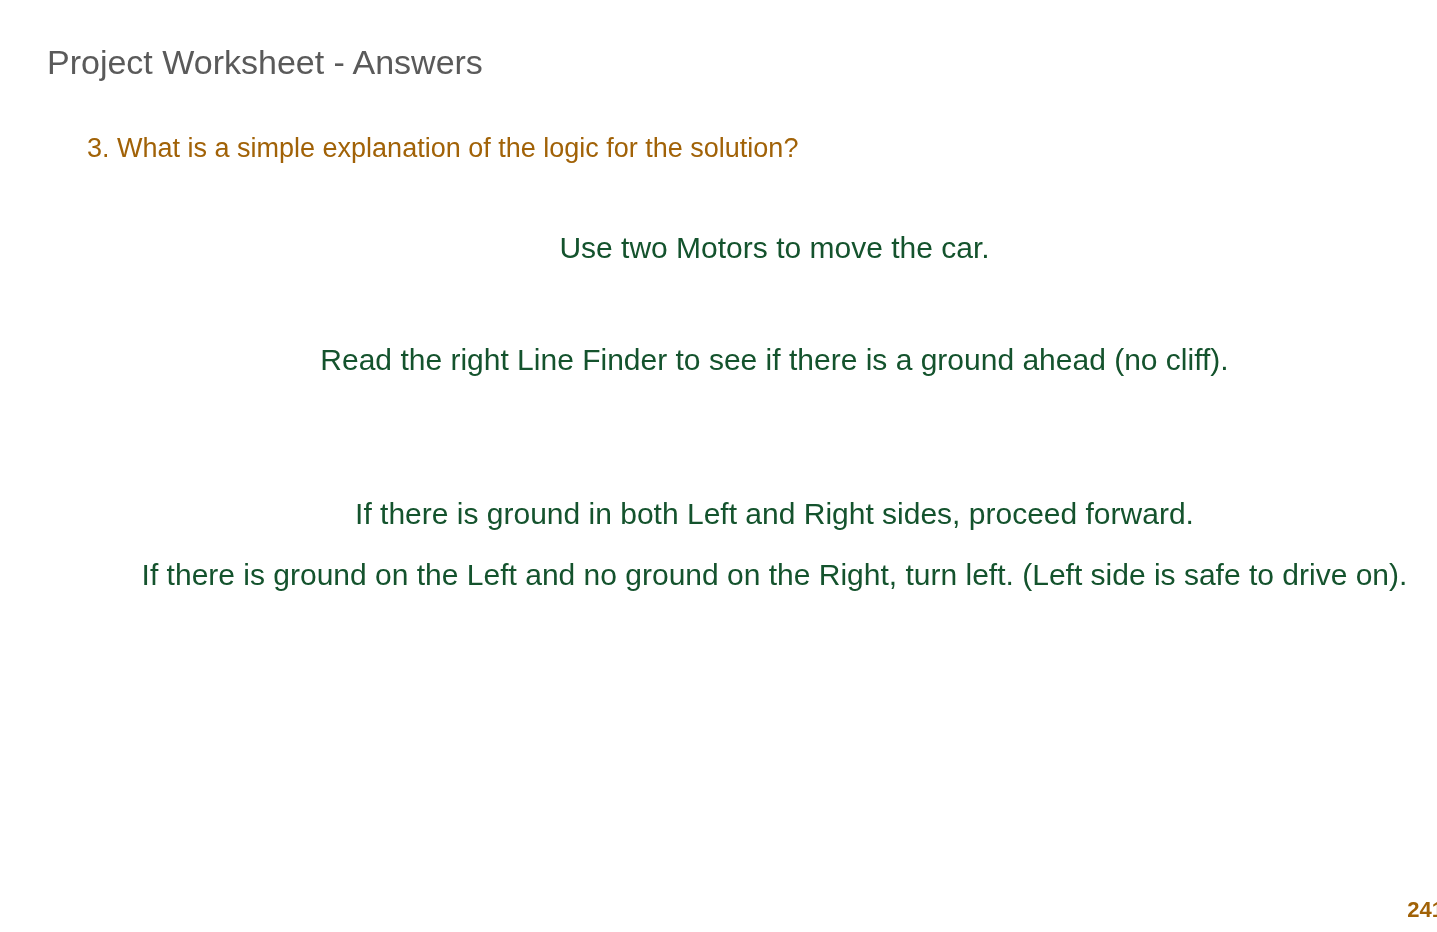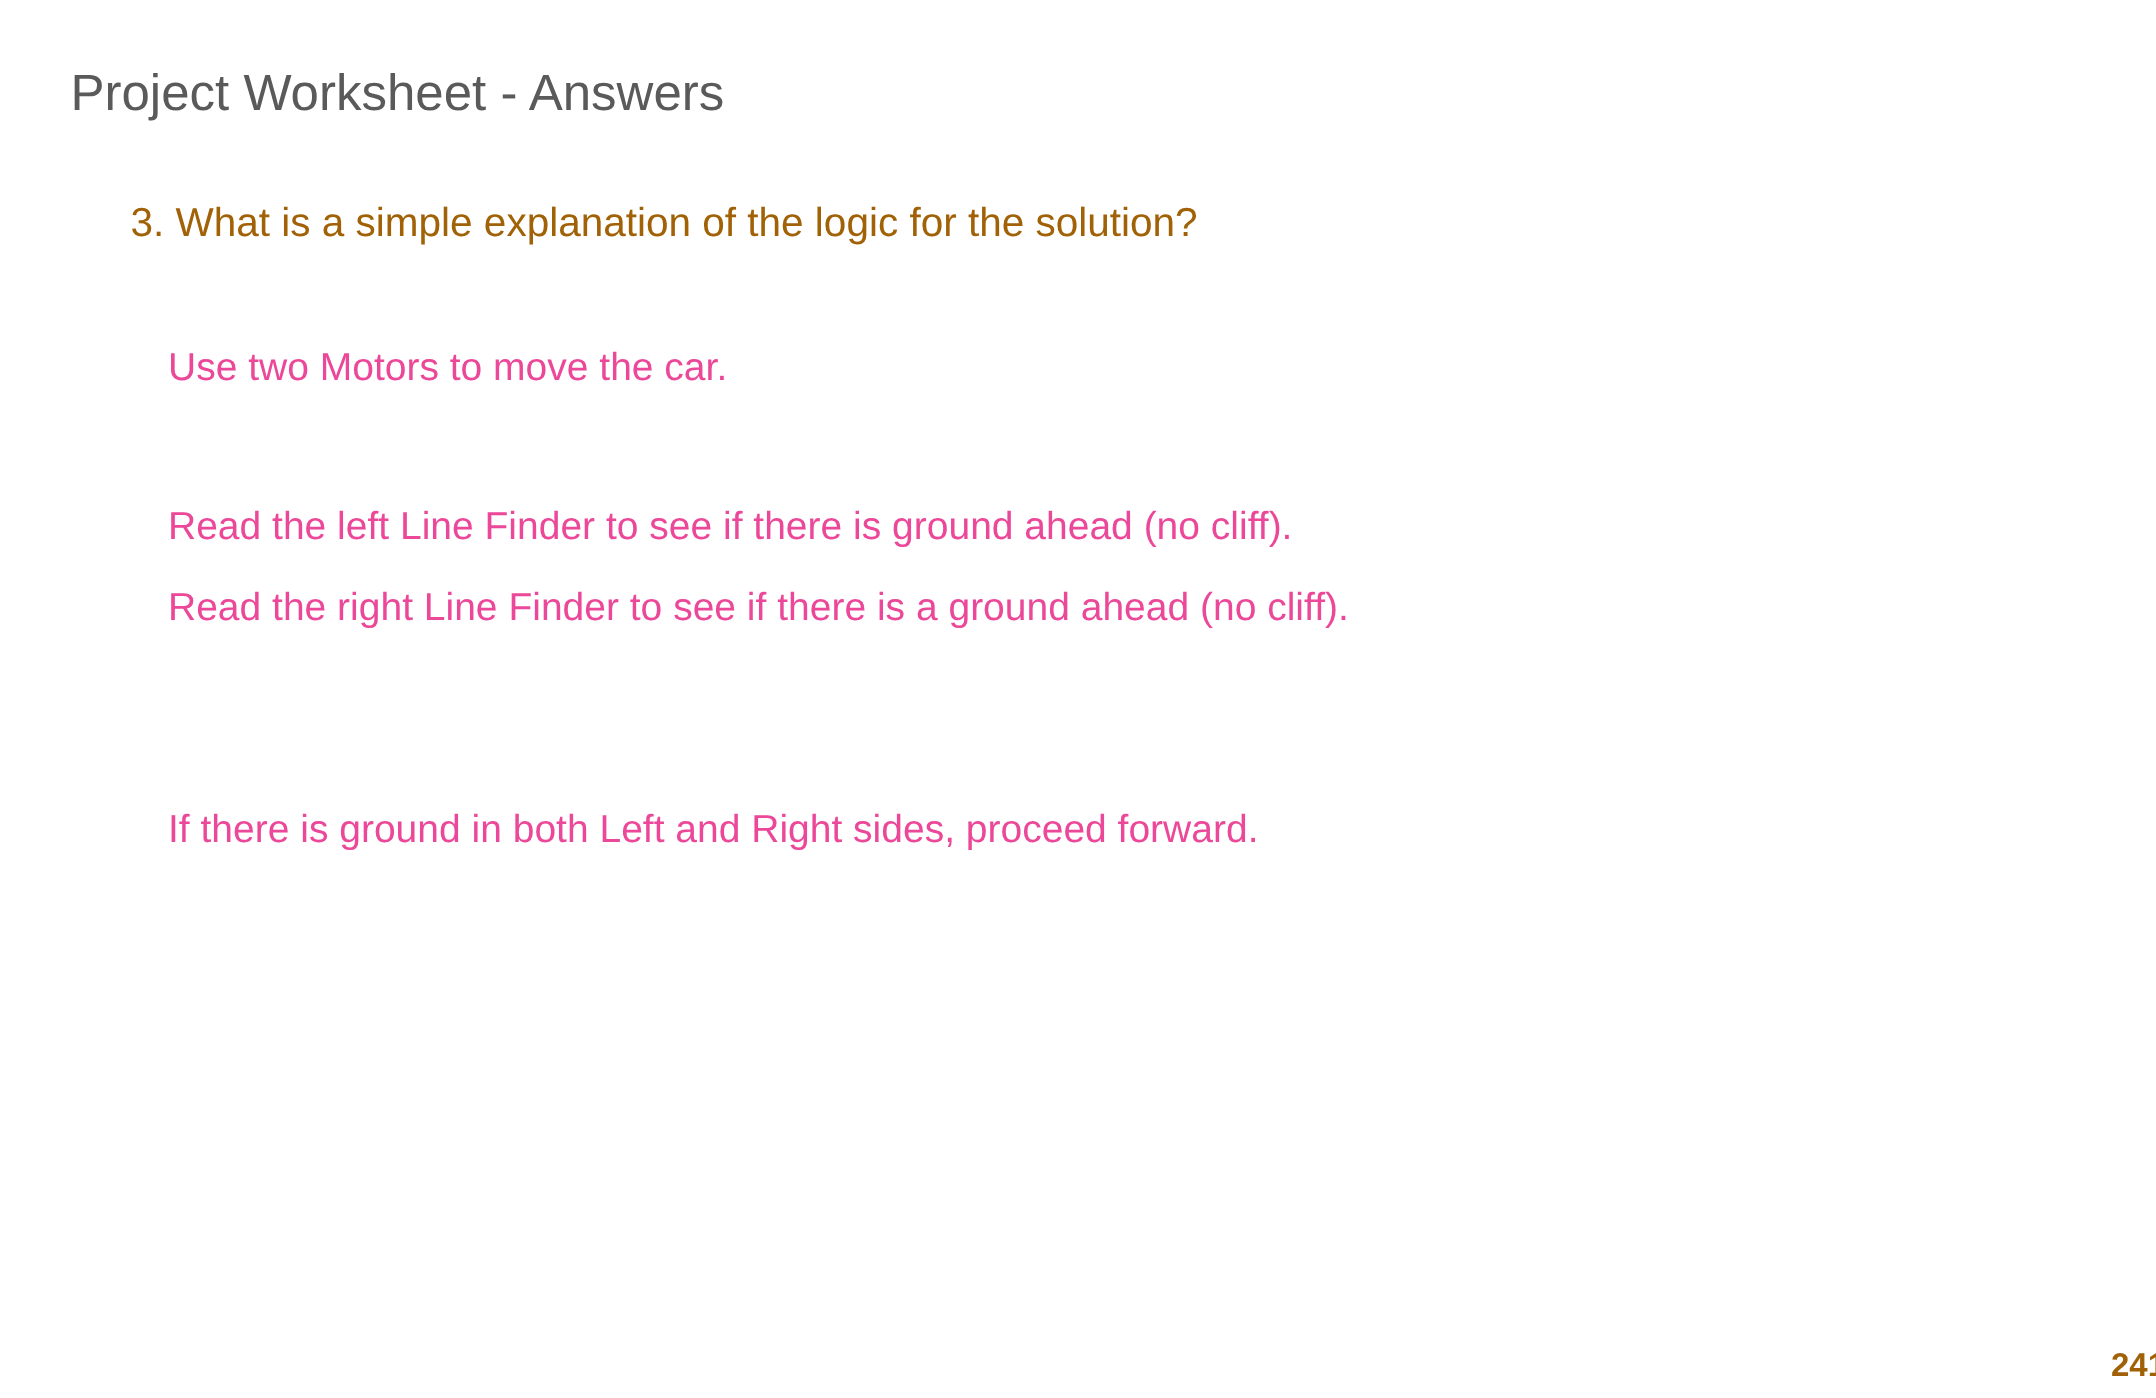--- a/index.html
+++ b/index.html
@@ -26,23 +26,24 @@
       font-size: 27px;
       color: #a16207;
       padding-left: 48px;
       padding-top: 38px;
     }
     .answer-block {
       padding-left: 60px;
       padding-top: 34px;
     }
     .answer-line {
-      font-size: 26px;
-      color: #ec4899;
+      font-size: 30px;
+      color: #14532d;
       line-height: 1.6;
+      text-align: center;
     }
     .gap-small {
       height: 38px;
     }
     .gap-large {
       height: 80px;
     }
     .page-number {
       position: absolute;
       bottom: 22px;
@@ -55,19 +56,19 @@
 </head>
 <body>
 
 <h1 class="page-title">Project Worksheet - Answers</h1>
 
 <div class="question">3. What is a simple explanation of the logic for the solution?</div>
 
 <div class="answer-block">
   <div class="answer-line">Use two Motors to move the car.</div>
   <div class="gap-small"></div>
-  <div class="answer-line">Read the left Line Finder to see if there is ground ahead (no cliff).</div>
   <div class="answer-line">Read the right Line Finder to see if there is a ground ahead (no cliff).</div>
   <div class="gap-large"></div>
   <div class="answer-line">If there is ground in both Left and Right sides, proceed forward.</div>
+  <div class="answer-line">If there is ground on the Left and no ground on the Right, turn left. (Left side is safe to drive on).</div>
 </div>
 
 <div class="page-number">241</div>
 
 </body></html>

